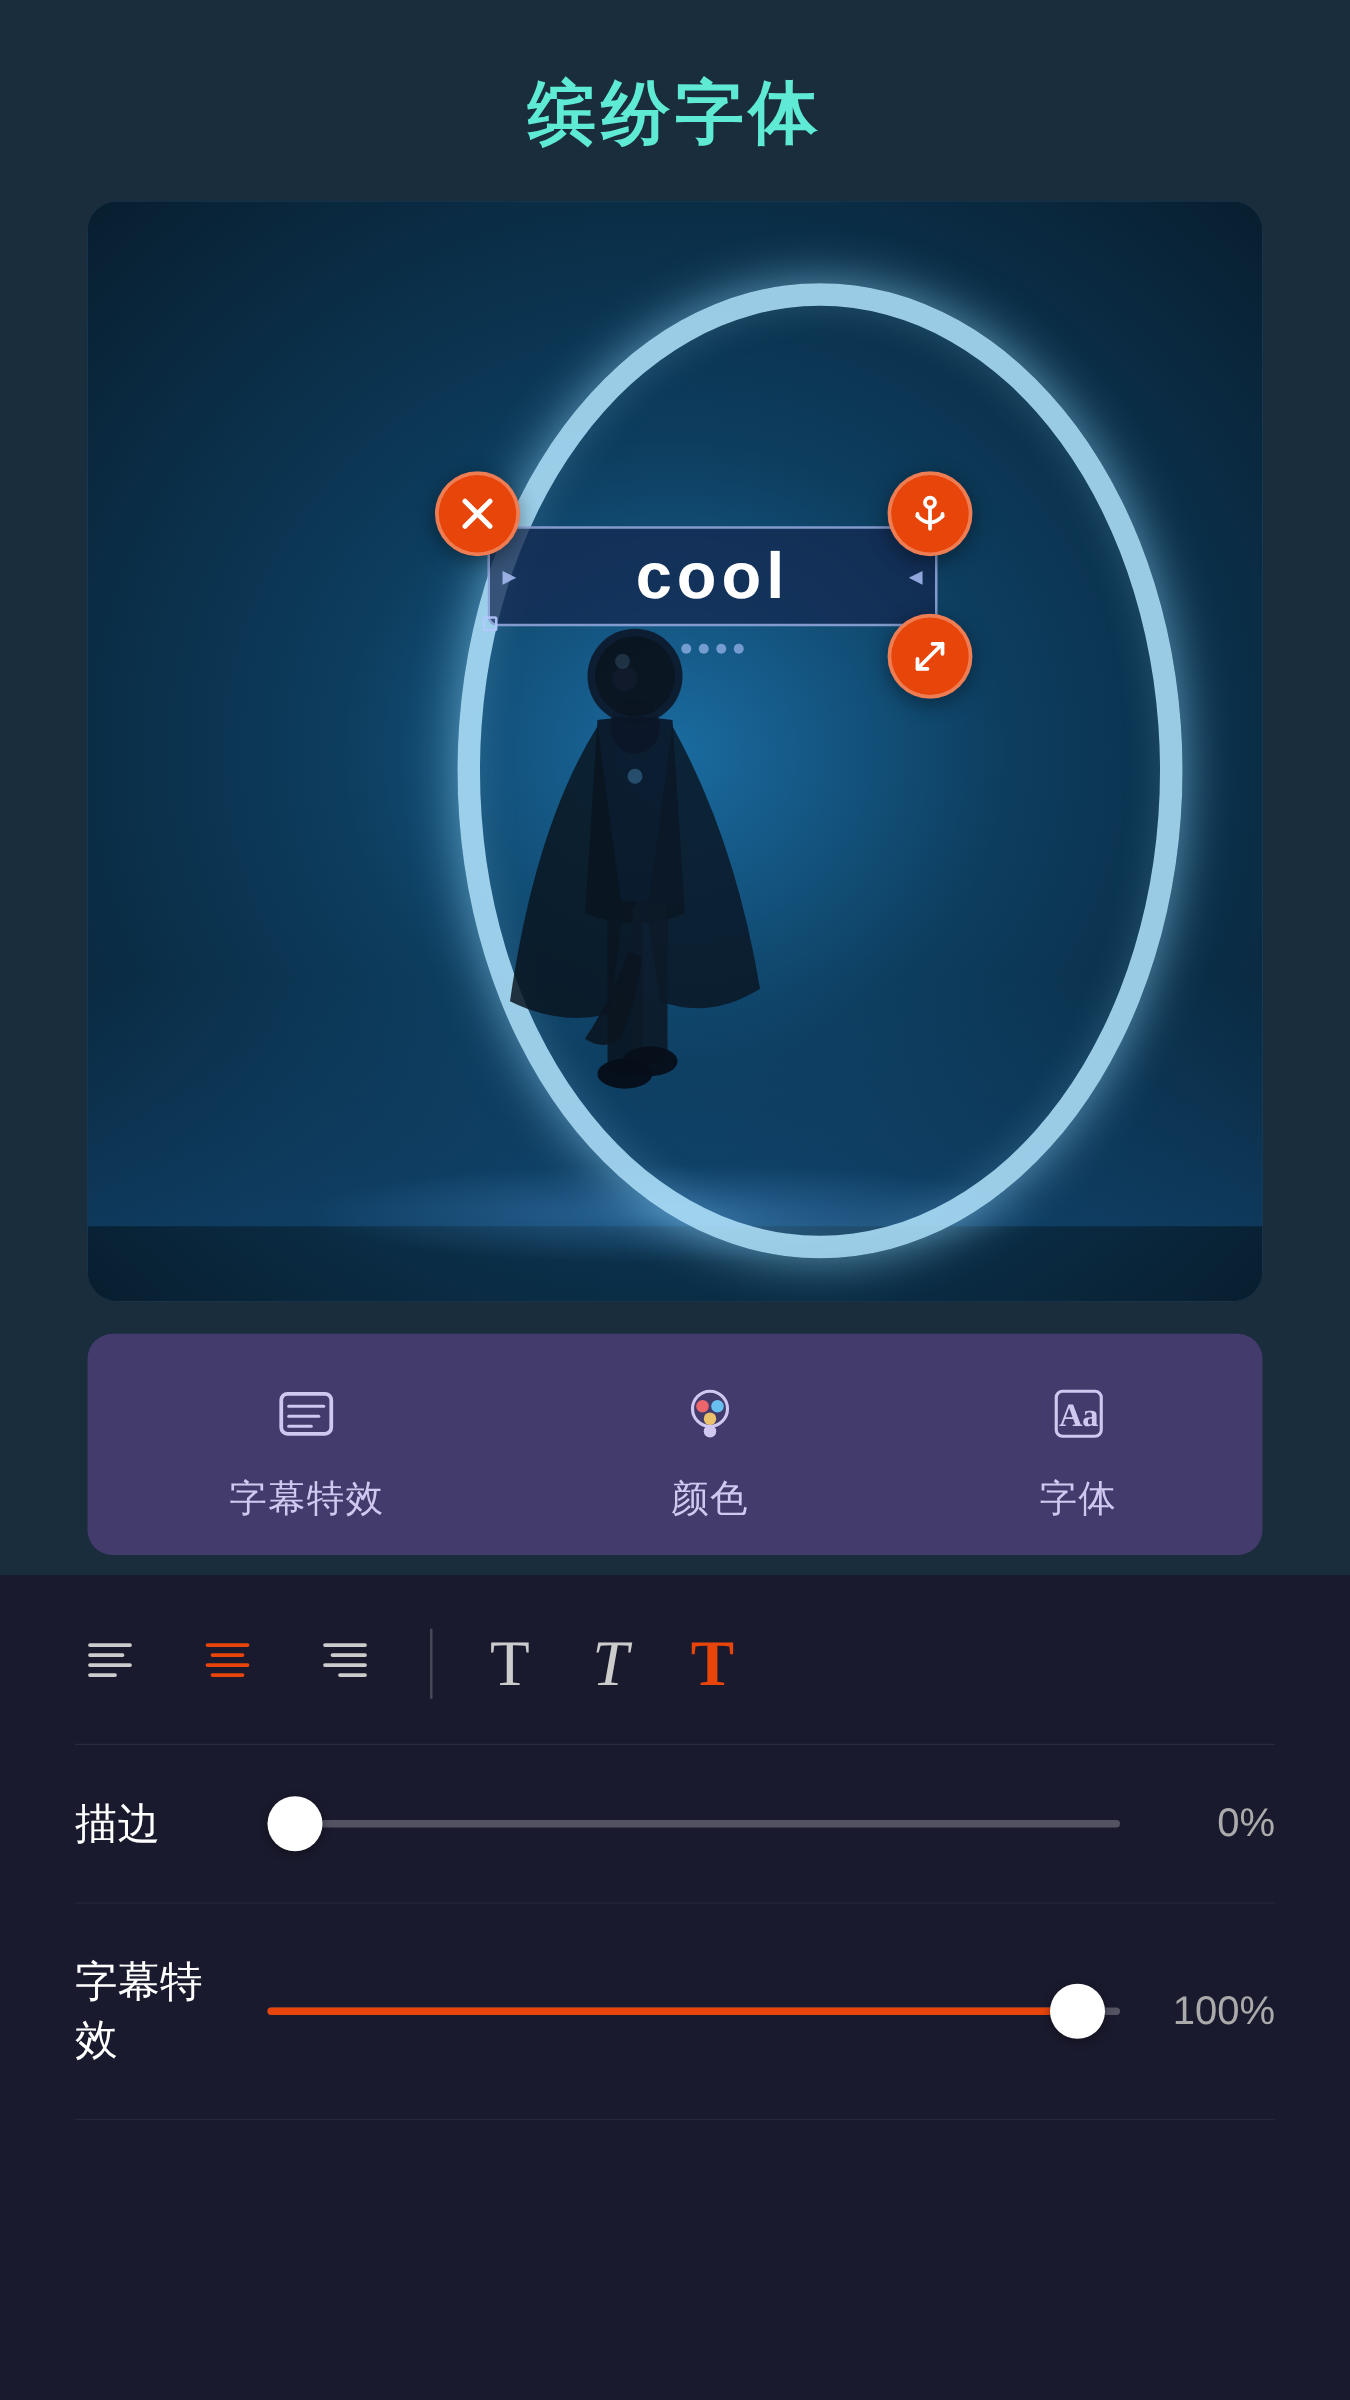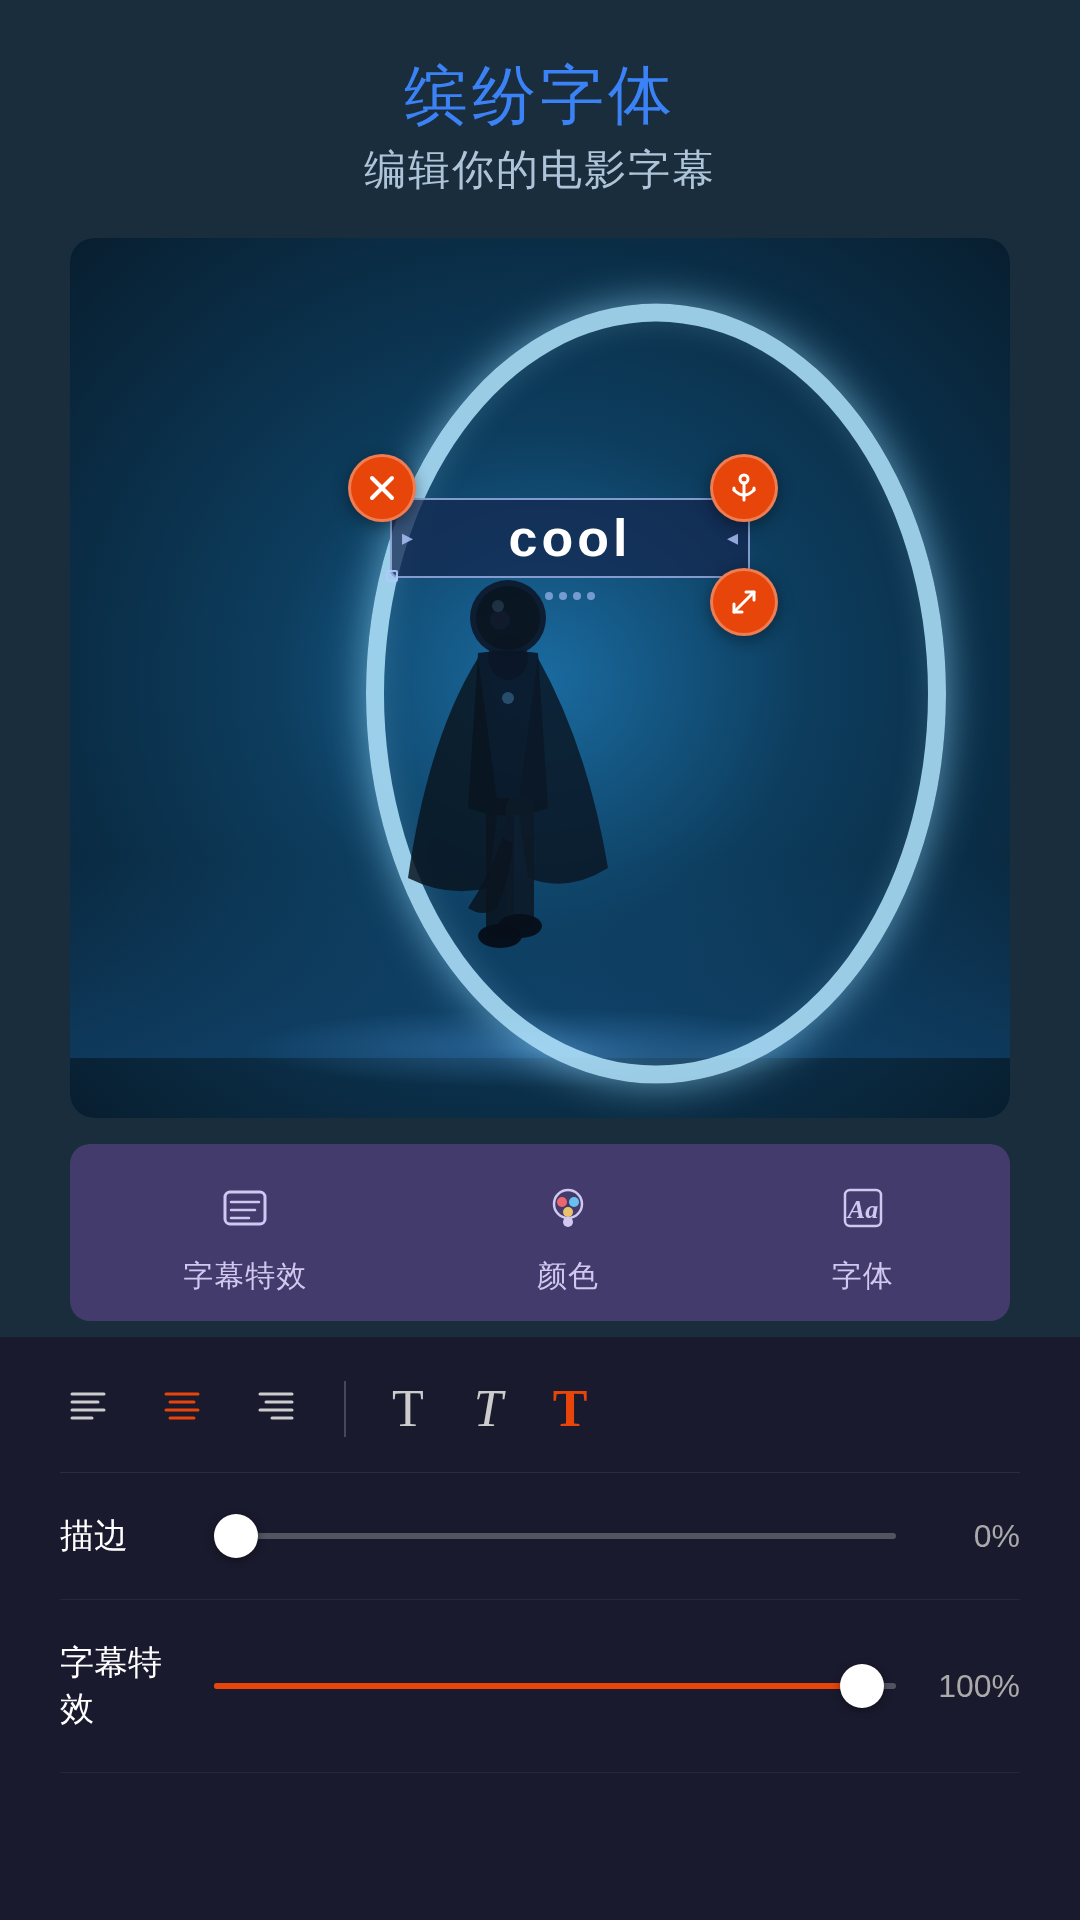--- a/index.html
+++ b/index.html
@@ -17,23 +17,23 @@
     }
 
     
     .header {
       width: 100%;
       padding: 60px 40px 30px;
       text-align: center;
     }
 
     .header-title {
-      font-size: 64px;
-      font-weight: 400;
-      color: #3b82f6;
+      font-size: 55px;
+      font-weight: 700;
+      color: #5eead4;
       letter-spacing: 4px;
       line-height: 1.1;
     }
 
     .header-subtitle {
       font-size: 42px;
       font-weight: 400;
       color: #aec4d8;
       margin-top: 12px;
       letter-spacing: 2px;
@@ -211,21 +211,20 @@
       cursor: pointer;
     }
 
     .toolbar-icon {
       width: 68px;
       height: 68px;
       display: flex;
       align-items: center;
       justify-content: center;
       color: #bef264;
-      font-style: italic;
     }
 
     .toolbar-icon svg {
       width: 52px;
       height: 52px;
     }
 
     .toolbar-label {
       font-size: 30px;
       color: #d0c8f0;
@@ -359,21 +358,20 @@
       right: 0;
       height: 200px;
       background: linear-gradient(to top, rgba(20, 80, 130, 0.5) 0%, transparent 100%);
     }
   </style>
 </head>
 <body>
 
 <div class="header">
   <div class="header-title">缤纷字体</div>
-  <div class="header-subtitle">编辑你的电影字幕</div>
 </div>
 
 <div class="canvas-area">
 
   <div class="canvas-bg"></div>
 
   <div class="fog"></div>
 
   <div class="ground"></div>
 

